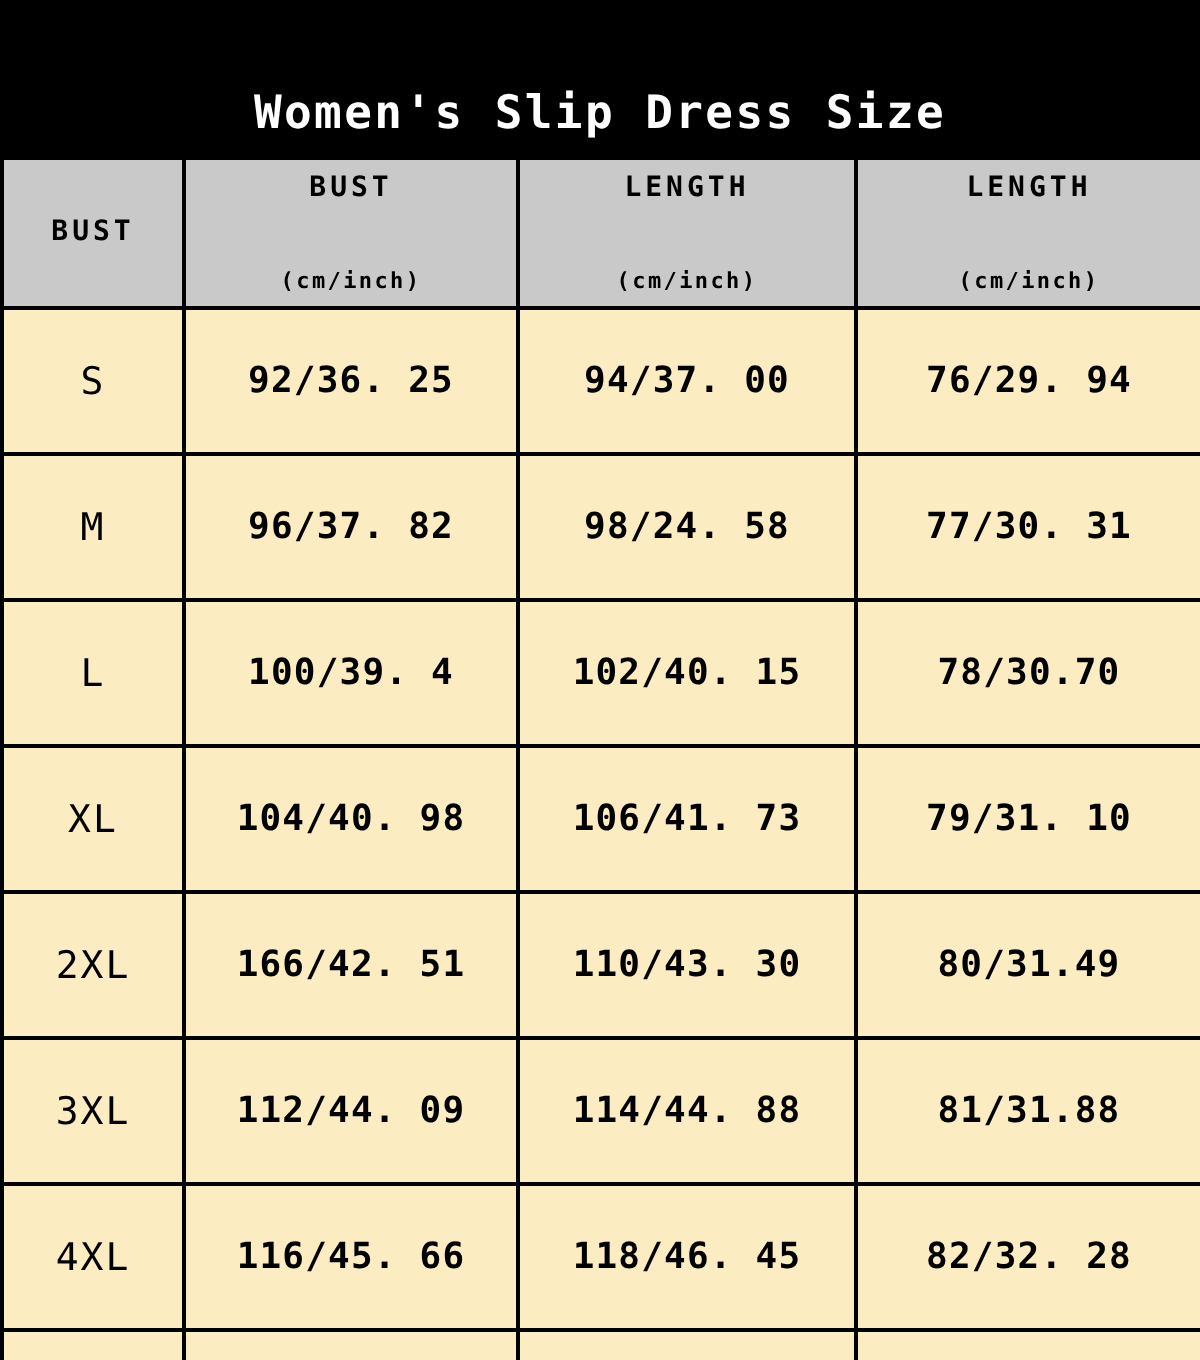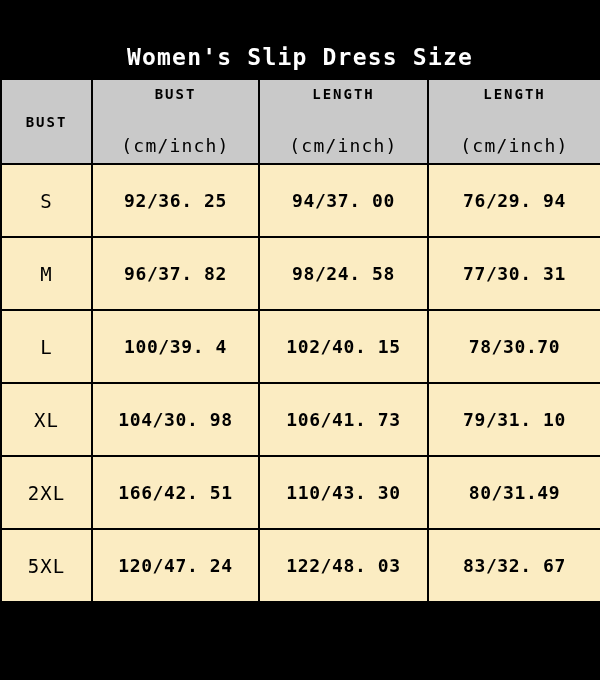--- a/index.html
+++ b/index.html
@@ -54,23 +54,23 @@
     background: #c9c9c9;
     height: 58px;
     font-size: 14px;
     font-weight: bold;
     letter-spacing: 2px;
     padding: 4px 2px;
     line-height: 1.45;
   }
   thead th .sub {
     display: block;
-    font-size: 18px;
+    font-size: 11px;
     letter-spacing: 1.2px;
-    font-weight: normal;
+    font-weight: bold;
     margin-top: 29px;
   }
   tbody td {
     background: #fbecc2;
     height: 69px;
     font-size: 18px;
     font-weight: bold;
     letter-spacing: 0.6px;
   }
   tbody td.size-cell {
@@ -132,29 +132,41 @@
         <td>77/30. 31</td>
       </tr>
       <tr>
         <td class="size-cell">L</td>
         <td>100/39. 4</td>
         <td>102/40. 15</td>
         <td>78/30.70</td>
       </tr>
       <tr>
         <td class="size-cell">XL</td>
-        <td>104/30. 98</td>
+        <td>104/40. 98</td>
         <td>106/41. 73</td>
         <td>79/31. 10</td>
       </tr>
       <tr>
         <td class="size-cell">2XL</td>
         <td>166/42. 51</td>
         <td>110/43. 30</td>
         <td>80/31.49</td>
+      </tr>
+      <tr>
+        <td class="size-cell">3XL</td>
+        <td>112/44. 09</td>
+        <td>114/44. 88</td>
+        <td>81/31.88</td>
+      </tr>
+      <tr>
+        <td class="size-cell">4XL</td>
+        <td>116/45. 66</td>
+        <td>118/46. 45</td>
+        <td>82/32. 28</td>
       </tr>
       <tr>
         <td class="size-cell">5XL</td>
         <td>120/47. 24</td>
         <td>122/48. 03</td>
         <td>83/32. 67</td>
       </tr>
     </tbody>
   </table>
 

